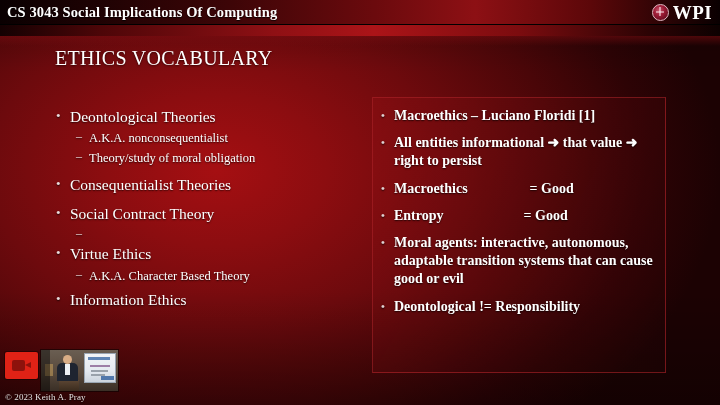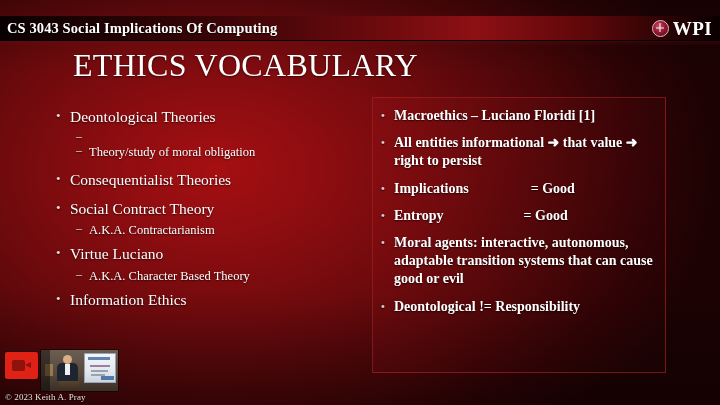--- a/index.html
+++ b/index.html
@@ -20,21 +20,21 @@
 
   
   .slide-shade {
     position:absolute; inset:0;
     background:linear-gradient(to bottom, rgba(0,0,0,0.18) 0%, rgba(0,0,0,0) 18%, rgba(0,0,0,0) 72%, rgba(0,0,0,0.30) 100%);
     pointer-events:none;
   }
 
   
   .header {
-    position:absolute; left:0; top:16px; width:720px; height:25px;
+    position:absolute; left:0; top:0; width:720px; height:25px;
     background:linear-gradient(to right, #0a0001 0%, #1c0203 12%, #3d0507 32%, #6b0a0d 52%, #8d1014 66%, #5c0709 82%, #240304 94%, #0a0001 100%);
     border-bottom:1px solid #000;
     display:flex; align-items:center; justify-content:space-between;
     z-index:6;
   }
   .header-title {
     color:#ffffff;
     font-size:14.5px;
     font-weight:bold;
     letter-spacing:0.1px;
@@ -77,27 +77,26 @@
   .header-band-fade{
     position:absolute; left:0; top:36px; width:720px; height:10px;
     background:linear-gradient(to bottom, rgba(120,12,16,0.55), rgba(0,0,0,0));
     z-index:5;
   }
 
   
   .slide-title {
     position:absolute; left:55px; top:47px;
     color:#ffffff;
-    font-size:32px;
+    font-size:20px;
     font-weight:normal;
     letter-spacing:0.3px;
     font-family:"Liberation Serif", serif;
     text-shadow:0 1px 2px rgba(0,0,0,0.6);
     z-index:4;
-    margin-left:18px;
   }
 
   
   .col-left {
     position:absolute; left:56px; top:106px; width:310px;
     z-index:4;
   }
   .col-right {
     position:absolute; left:372px; top:97px; width:294px; height:276px;
     z-index:4;
@@ -220,20 +219,21 @@
   <div class="slide-title">ETHICS VOCABULARY</div>
 
   <div class="col-left">
 
     <div class="bullet lvl1">
       <span class="dot">•</span>
       <span class="txt">Deontological Theories</span>
     </div>
     <div class="bullet lvl2">
       <span class="dot">–</span>
+      <span class="txt">A.K.A. nonconsequentialist</span>
     </div>
     <div class="bullet lvl2">
       <span class="dot">–</span>
       <span class="txt">Theory/study of moral obligation</span>
     </div>
 
     <div class="gap"></div>
 
     <div class="bullet lvl1">
       <span class="dot">•</span>
@@ -241,28 +241,27 @@
     </div>
 
     <div class="gap"></div>
 
     <div class="bullet lvl1">
       <span class="dot">•</span>
       <span class="txt">Social Contract Theory</span>
     </div>
     <div class="bullet lvl2">
       <span class="dot">–</span>
-      <span class="txt">A.K.A. Contractarianism</span>
     </div>
 
     <div class="gap-sm"></div>
 
     <div class="bullet lvl1">
       <span class="dot">•</span>
-      <span class="txt">Virtue Luciano</span>
+      <span class="txt">Virtue Ethics</span>
     </div>
     <div class="bullet lvl2">
       <span class="dot">–</span>
       <span class="txt">A.K.A. Character Based Theory</span>
     </div>
 
     <div class="gap-sm"></div>
 
     <div class="bullet lvl1">
       <span class="dot">•</span>
@@ -277,21 +276,21 @@
       <span class="txt">Macroethics – Luciano Floridi [1]</span>
     </div>
 
     <div class="bullet rb">
       <span class="dot">•</span>
       <span class="txt">All entities informational ➜ that value ➜ right to persist</span>
     </div>
 
     <div class="bullet rb">
       <span class="dot">•</span>
-      <span class="txt"><span>Implications</span><span class="spacer-w"></span><span>= Good</span></span>
+      <span class="txt"><span>Macroethics</span><span class="spacer-w"></span><span>= Good</span></span>
     </div>
 
     <div class="bullet rb">
       <span class="dot">•</span>
       <span class="txt"><span>Entropy</span><span class="spacer-w2"></span><span>= Good</span></span>
     </div>
 
     <div class="bullet rb">
       <span class="dot">•</span>
       <span class="txt">Moral agents: interactive, autonomous, adaptable transition systems that can cause good or evil</span>

